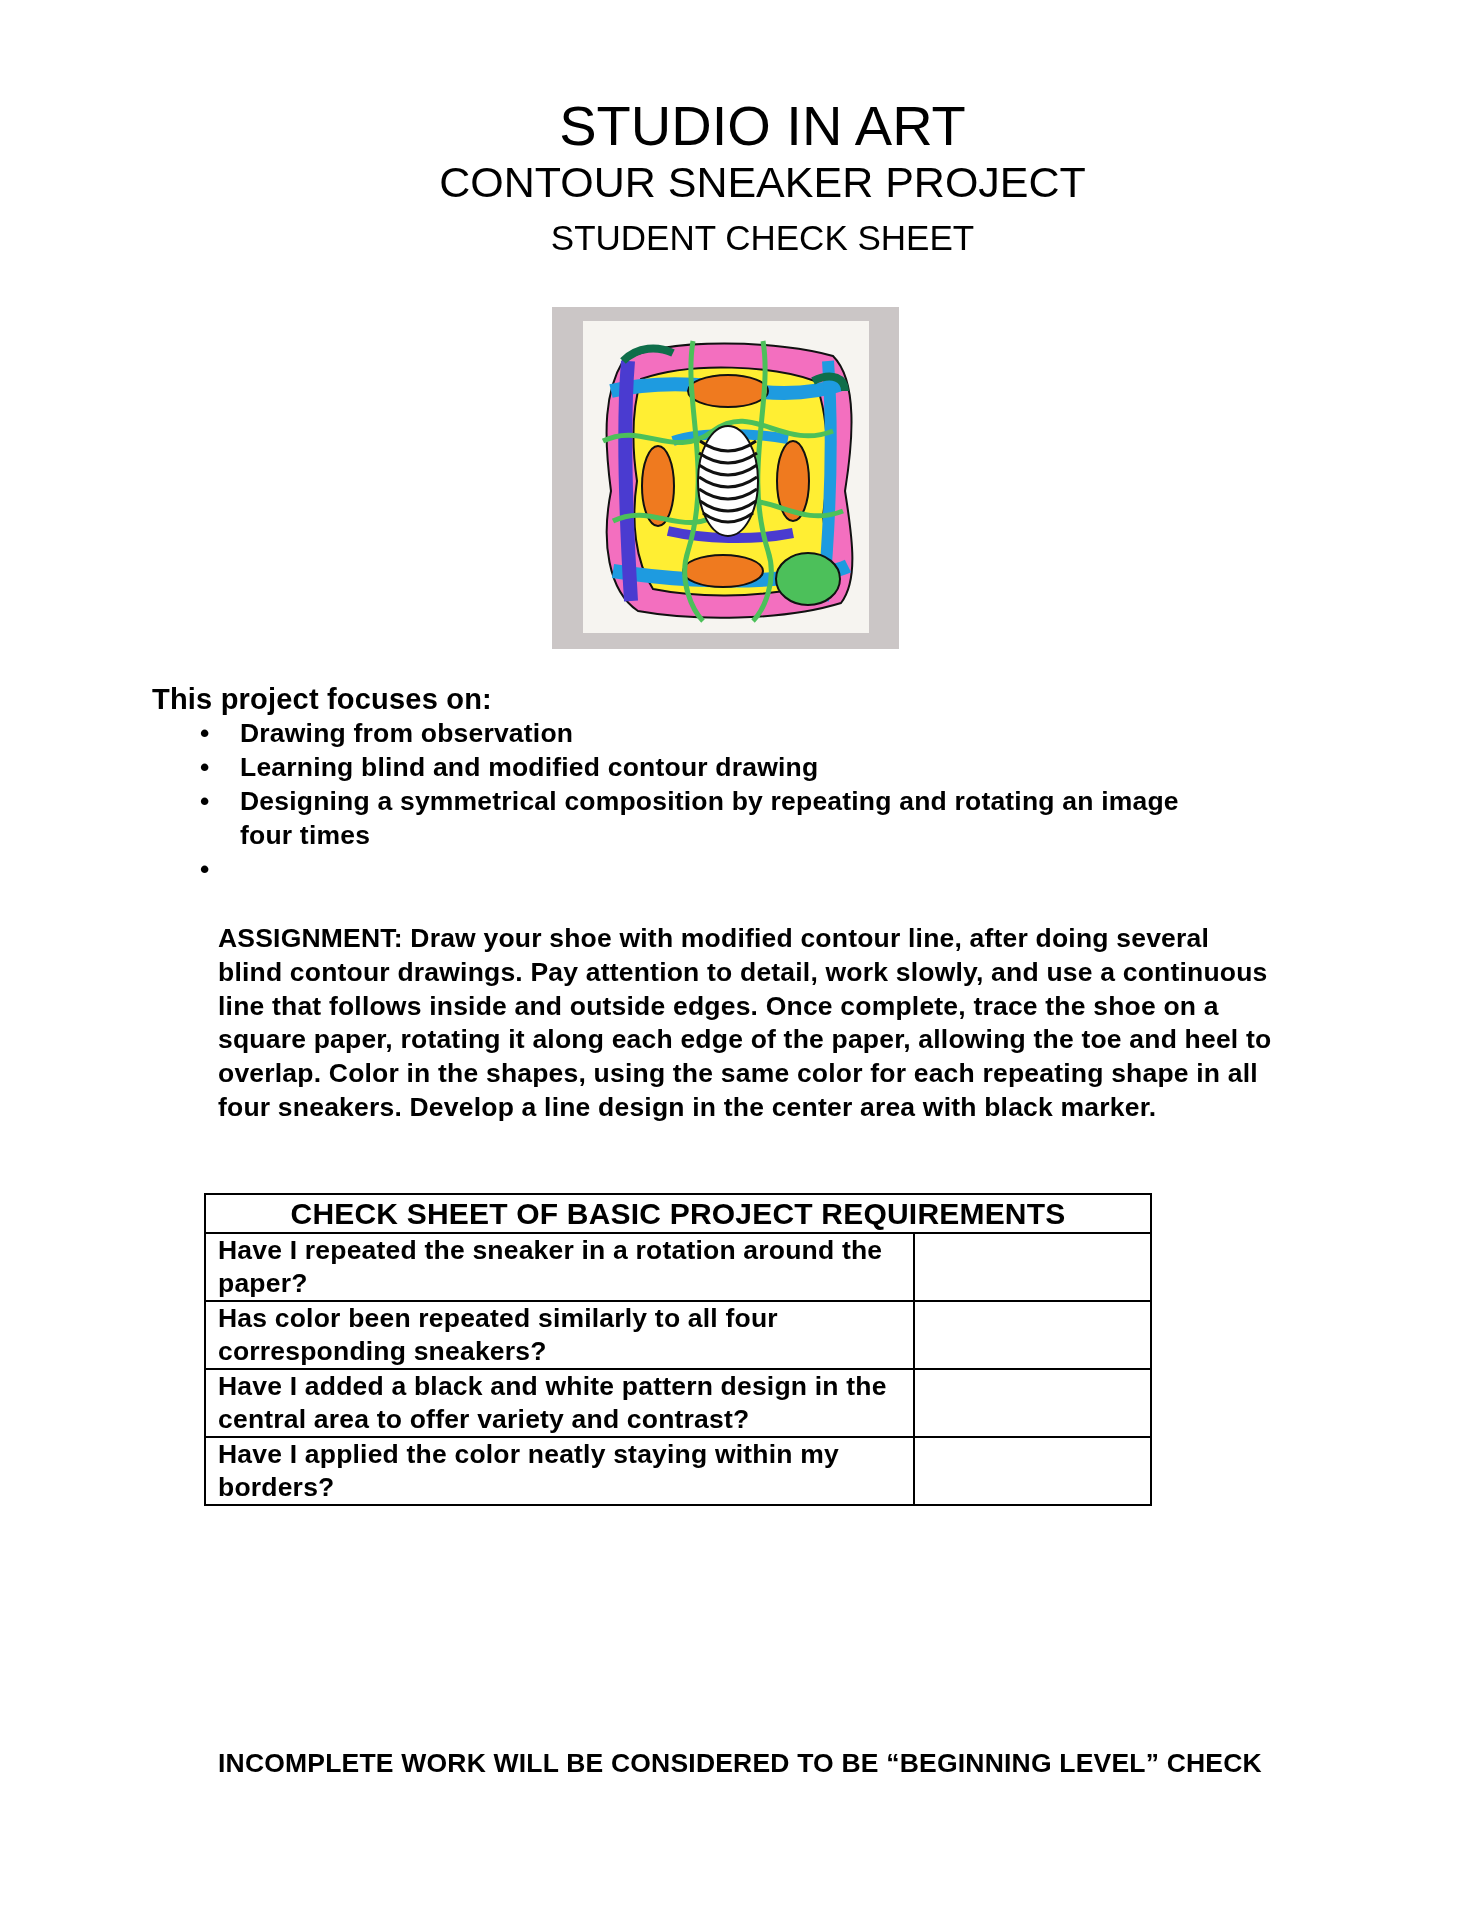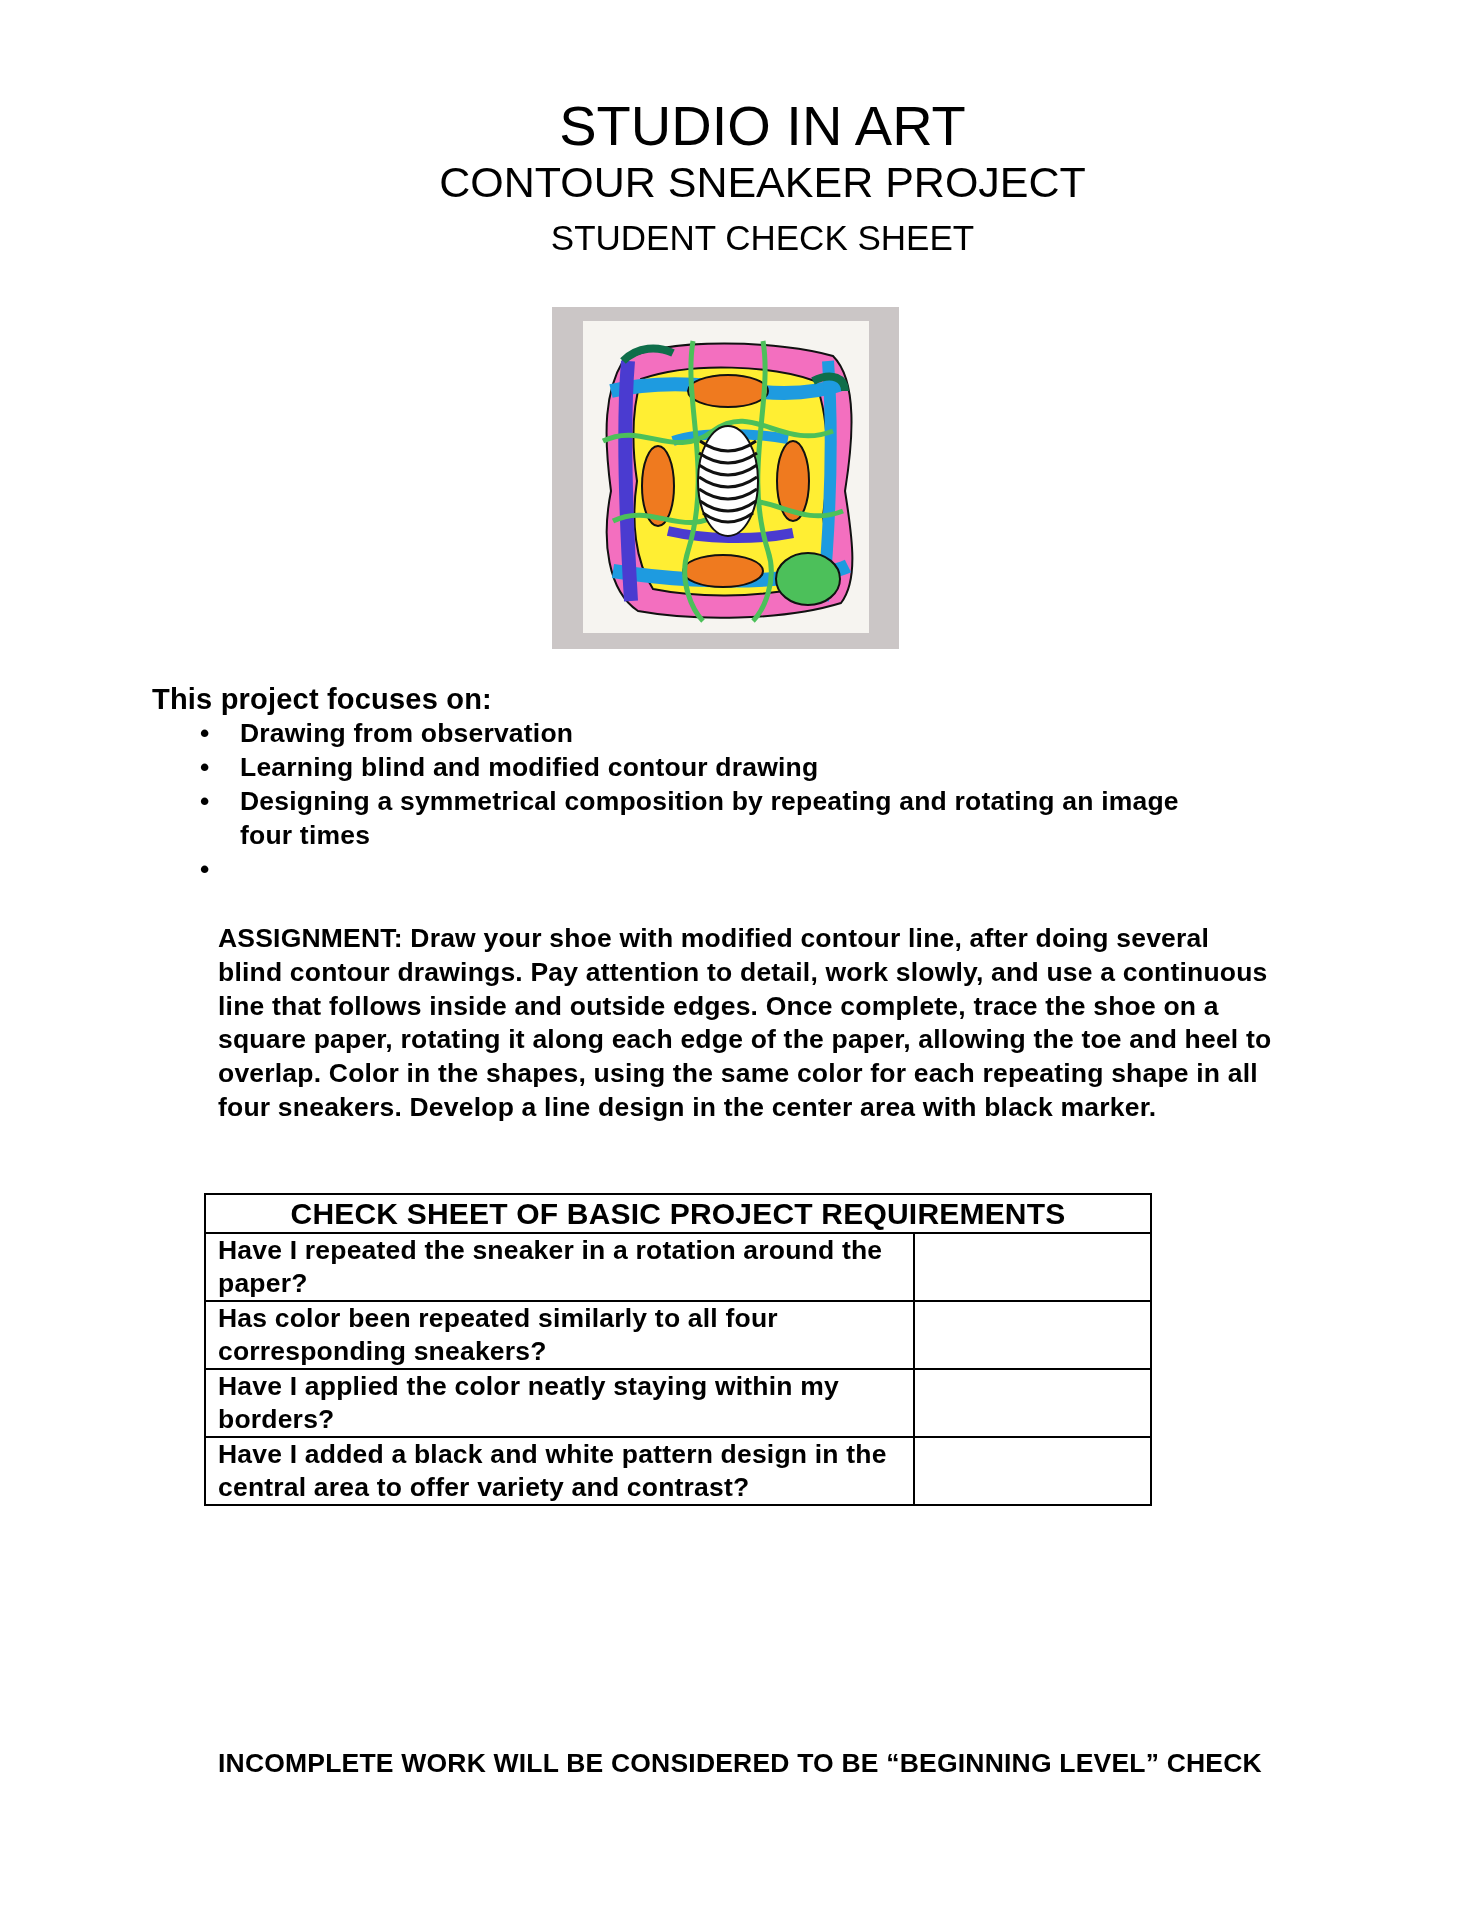--- a/index.html
+++ b/index.html
@@ -97,23 +97,23 @@
   </tr>
   <tr style="height:68px">
     <td class="q">Have I repeated the sneaker in a rotation around the paper?</td>
     <td class="box"></td>
   </tr>
   <tr style="height:68px">
     <td class="q">Has color been repeated similarly to all four corresponding sneakers?</td>
     <td class="box"></td>
   </tr>
   <tr style="height:68px">
-    <td class="q">Have I applied the color neatly staying within my borders?</td>
+    <td class="q">Have I added a black and white pattern design in the central area to offer variety and contrast?</td>
     <td class="box"></td>
   </tr>
   <tr style="height:68px">
-    <td class="q">Have I added a black and white pattern design in the central area to offer variety and contrast?</td>
+    <td class="q">Have I applied the color neatly staying within my borders?</td>
     <td class="box"></td>
   </tr>
 </tbody>
   </table>
 
 <div class="body-text footer">INCOMPLETE WORK WILL BE CONSIDERED TO BE “BEGINNING LEVEL” CHECK</div>
 
 </body></html>

